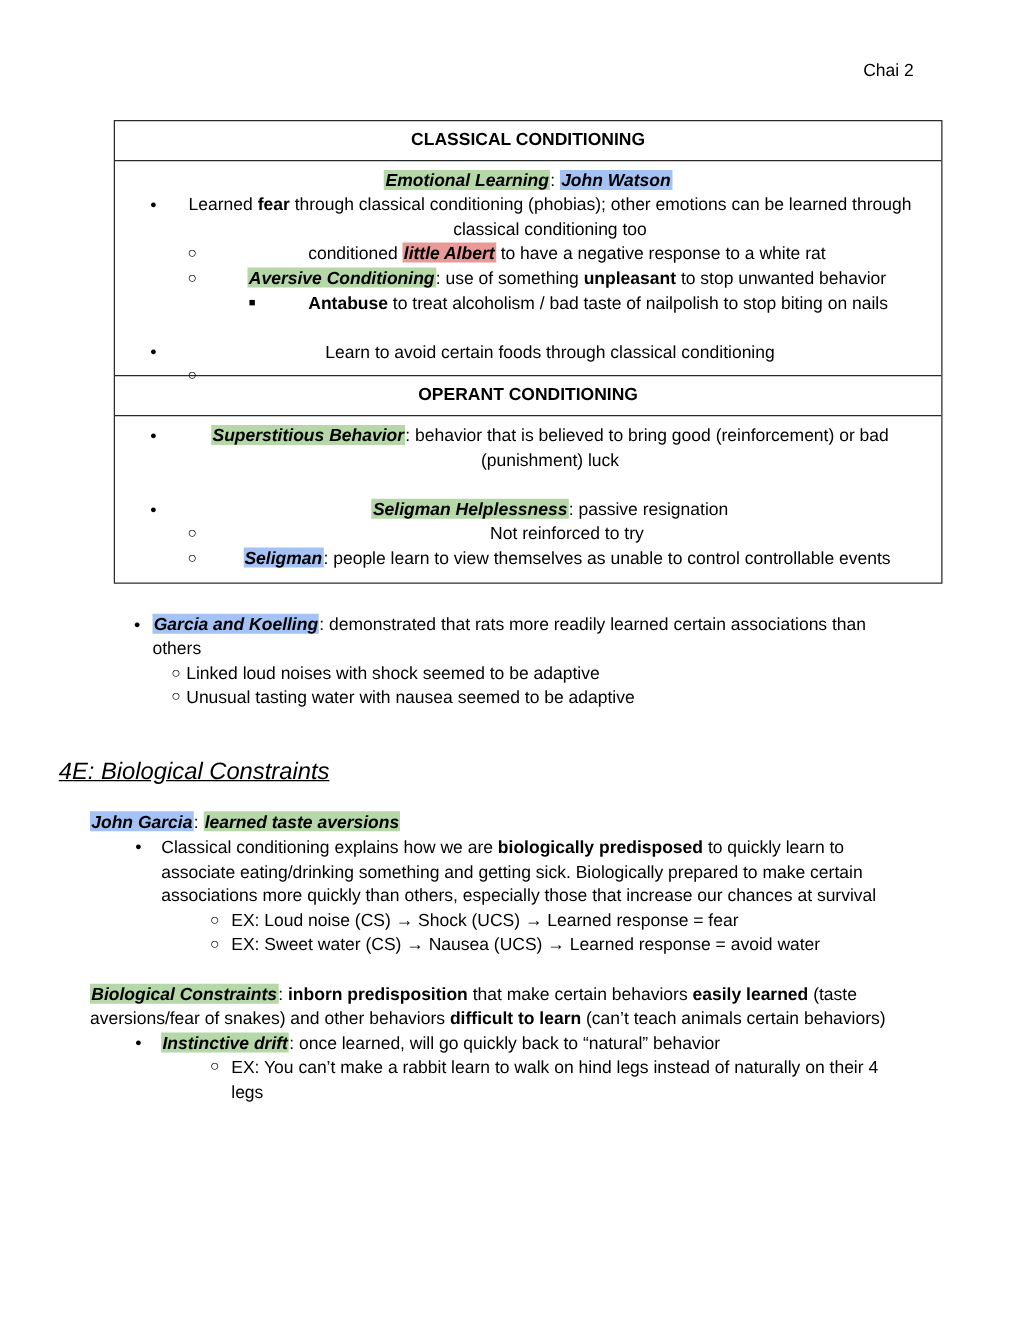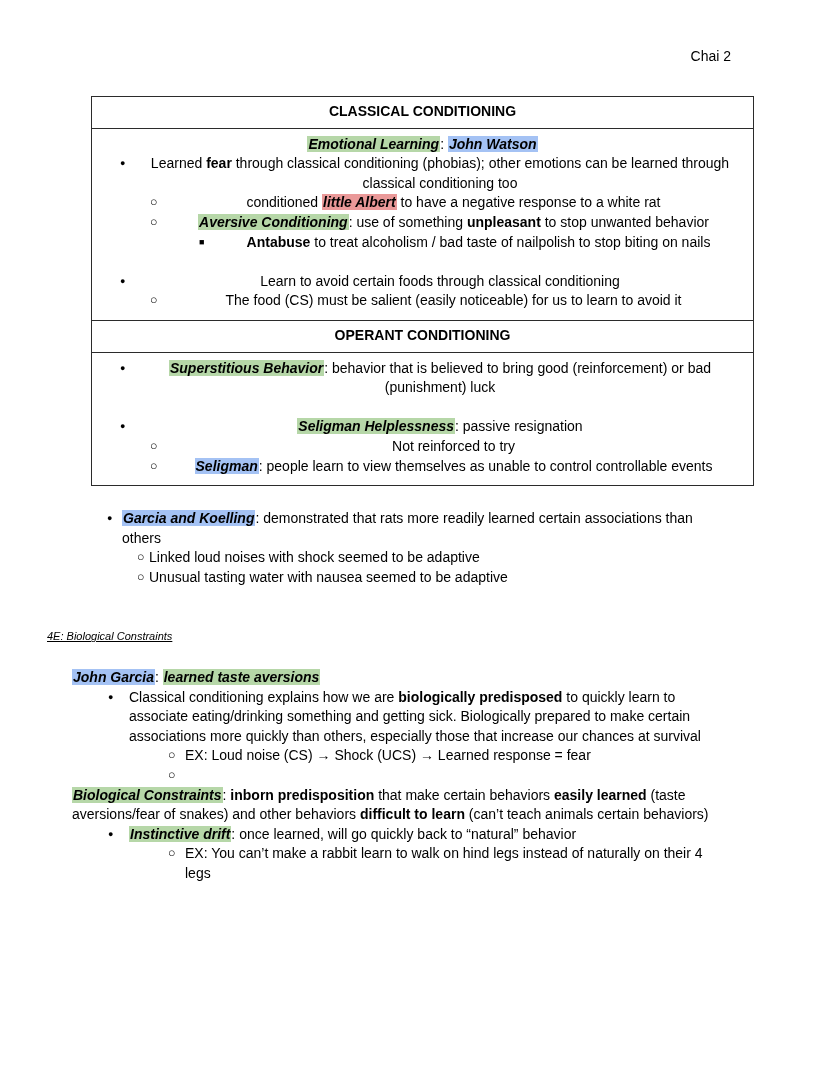--- a/index.html
+++ b/index.html
@@ -48,21 +48,21 @@
   .reg-b .b2{padding-left:113px;}
   .reg-b .b2 .mk{left:96px;font-size:12.5px;}
 
   
   .s-hg{background:var(--hl-green);font-weight:bold;font-style:italic;padding:0 1px;}
   .s-hb{background:var(--hl-blue);font-weight:bold;font-style:italic;padding:0 1px;}
   .s-hr{background:var(--hl-red);font-weight:bold;font-style:italic;padding:0 1px;}
   .s-bd{font-weight:bold;}
 
   .post-table{margin:23px 0 0 40px;width:645px;}
-  .sec-head{margin-top:40px;font-style:italic;text-decoration:underline;font-size:11px;}
+  .sec-head{margin-top:40px;font-style:italic;text-decoration:underline;font-size:19px;}
   .bio{margin:21px 0 0 25px;width:650px;}
 </style>
 </head>
 <body>
 
 <div class="page">
 
   <div class="hdr">Chai 2</div>
 
   <div class="main">
@@ -70,21 +70,21 @@
     <div class="doc-table">
       <div class="tbl-header">CLASSICAL CONDITIONING</div>
       <div class="tbl-cell reg-a">
           <div class="ln p"><span class="s-hg">Emotional Learning</span><span>: </span><span class="s-hb">John Watson</span></div>
           <div class="ln b1"><span class="mk">●</span><span>Learned </span><span class="s-bd">fear</span><span> through classical conditioning (phobias); other emotions can be learned through classical conditioning too</span></div>
           <div class="ln b2"><span class="mk">○</span><span>conditioned </span><span class="s-hr">little Albert</span><span> to have a negative response to a white rat</span></div>
           <div class="ln b2"><span class="mk">○</span><span class="s-hg">Aversive Conditioning</span><span>: use of something </span><span class="s-bd">unpleasant</span><span> to stop unwanted behavior</span></div>
           <div class="ln b3"><span class="mk">■</span><span class="s-bd">Antabuse</span><span> to treat alcoholism / bad taste of nailpolish to stop biting on nails</span></div>
           <div class="ln sp"></div>
           <div class="ln b1"><span class="mk">●</span><span>Learn to avoid certain foods through classical conditioning</span></div>
-          <div class="ln b2"><span class="mk">○</span><span>The food (CS) must be salient (easily noticeable) for us to learn to avoid it</span></div>
+          <div class="ln b2"><span class="mk">○</span></div>
         </div>
       <div class="tbl-header mid">OPERANT CONDITIONING</div>
       <div class="tbl-cell reg-a">
           <div class="ln b1"><span class="mk">●</span><span class="s-hg">Superstitious Behavior</span><span>: behavior that is believed to bring good (reinforcement) or bad (punishment) luck</span></div>
           <div class="ln sp"></div>
           <div class="ln b1"><span class="mk">●</span><span class="s-hg">Seligman Helplessness</span><span>: passive resignation</span></div>
           <div class="ln b2"><span class="mk">○</span><span>Not reinforced to try</span></div>
           <div class="ln b2"><span class="mk">○</span><span class="s-hb">Seligman</span><span>: people learn to view themselves as unable to control controllable events</span></div>
         </div>
     </div>
@@ -94,21 +94,21 @@
         <div class="ln b2"><span class="mk">○</span><span>Linked loud noises with shock seemed to be adaptive</span></div>
         <div class="ln b2"><span class="mk">○</span><span>Unusual tasting water with nausea seemed to be adaptive</span></div>
       </div>
 
     <div class="sec-head">4E: Biological Constraints</div>
 
     <div class="bio reg-b">
         <div class="ln p"><span class="s-hb">John Garcia</span><span>: </span><span class="s-hg">learned taste aversions</span></div>
         <div class="ln b1"><span class="mk">●</span><span>Classical conditioning explains how we are </span><span class="s-bd">biologically predisposed</span><span> to quickly learn to associate eating/drinking something and getting sick. Biologically prepared to make certain associations more quickly than others, especially those that increase our chances at survival</span></div>
         <div class="ln b2"><span class="mk">○</span><span>EX: Loud noise (CS) → Shock (UCS) → Learned response = fear</span></div>
-        <div class="ln b2"><span class="mk">○</span></div>
+        <div class="ln b2"><span class="mk">○</span><span>EX: Sweet water (CS) → Nausea (UCS) → Learned response = avoid water</span></div>
         <div class="ln sp"></div>
         <div class="ln p"><span class="s-hg">Biological Constraints</span><span>: </span><span class="s-bd">inborn predisposition</span><span> that make certain behaviors </span><span class="s-bd">easily learned</span><span> (taste aversions/fear of snakes) and other behaviors </span><span class="s-bd">difficult to learn</span><span> (can’t teach animals certain behaviors)</span></div>
         <div class="ln b1"><span class="mk">●</span><span class="s-hg">Instinctive drift</span><span>: once learned, will go quickly back to “natural” behavior</span></div>
         <div class="ln b2"><span class="mk">○</span><span>EX: You can’t make a rabbit learn to walk on hind legs instead of naturally on their 4 legs</span></div>
       </div>
 
   </div>
 </div>
 
 </body></html>

